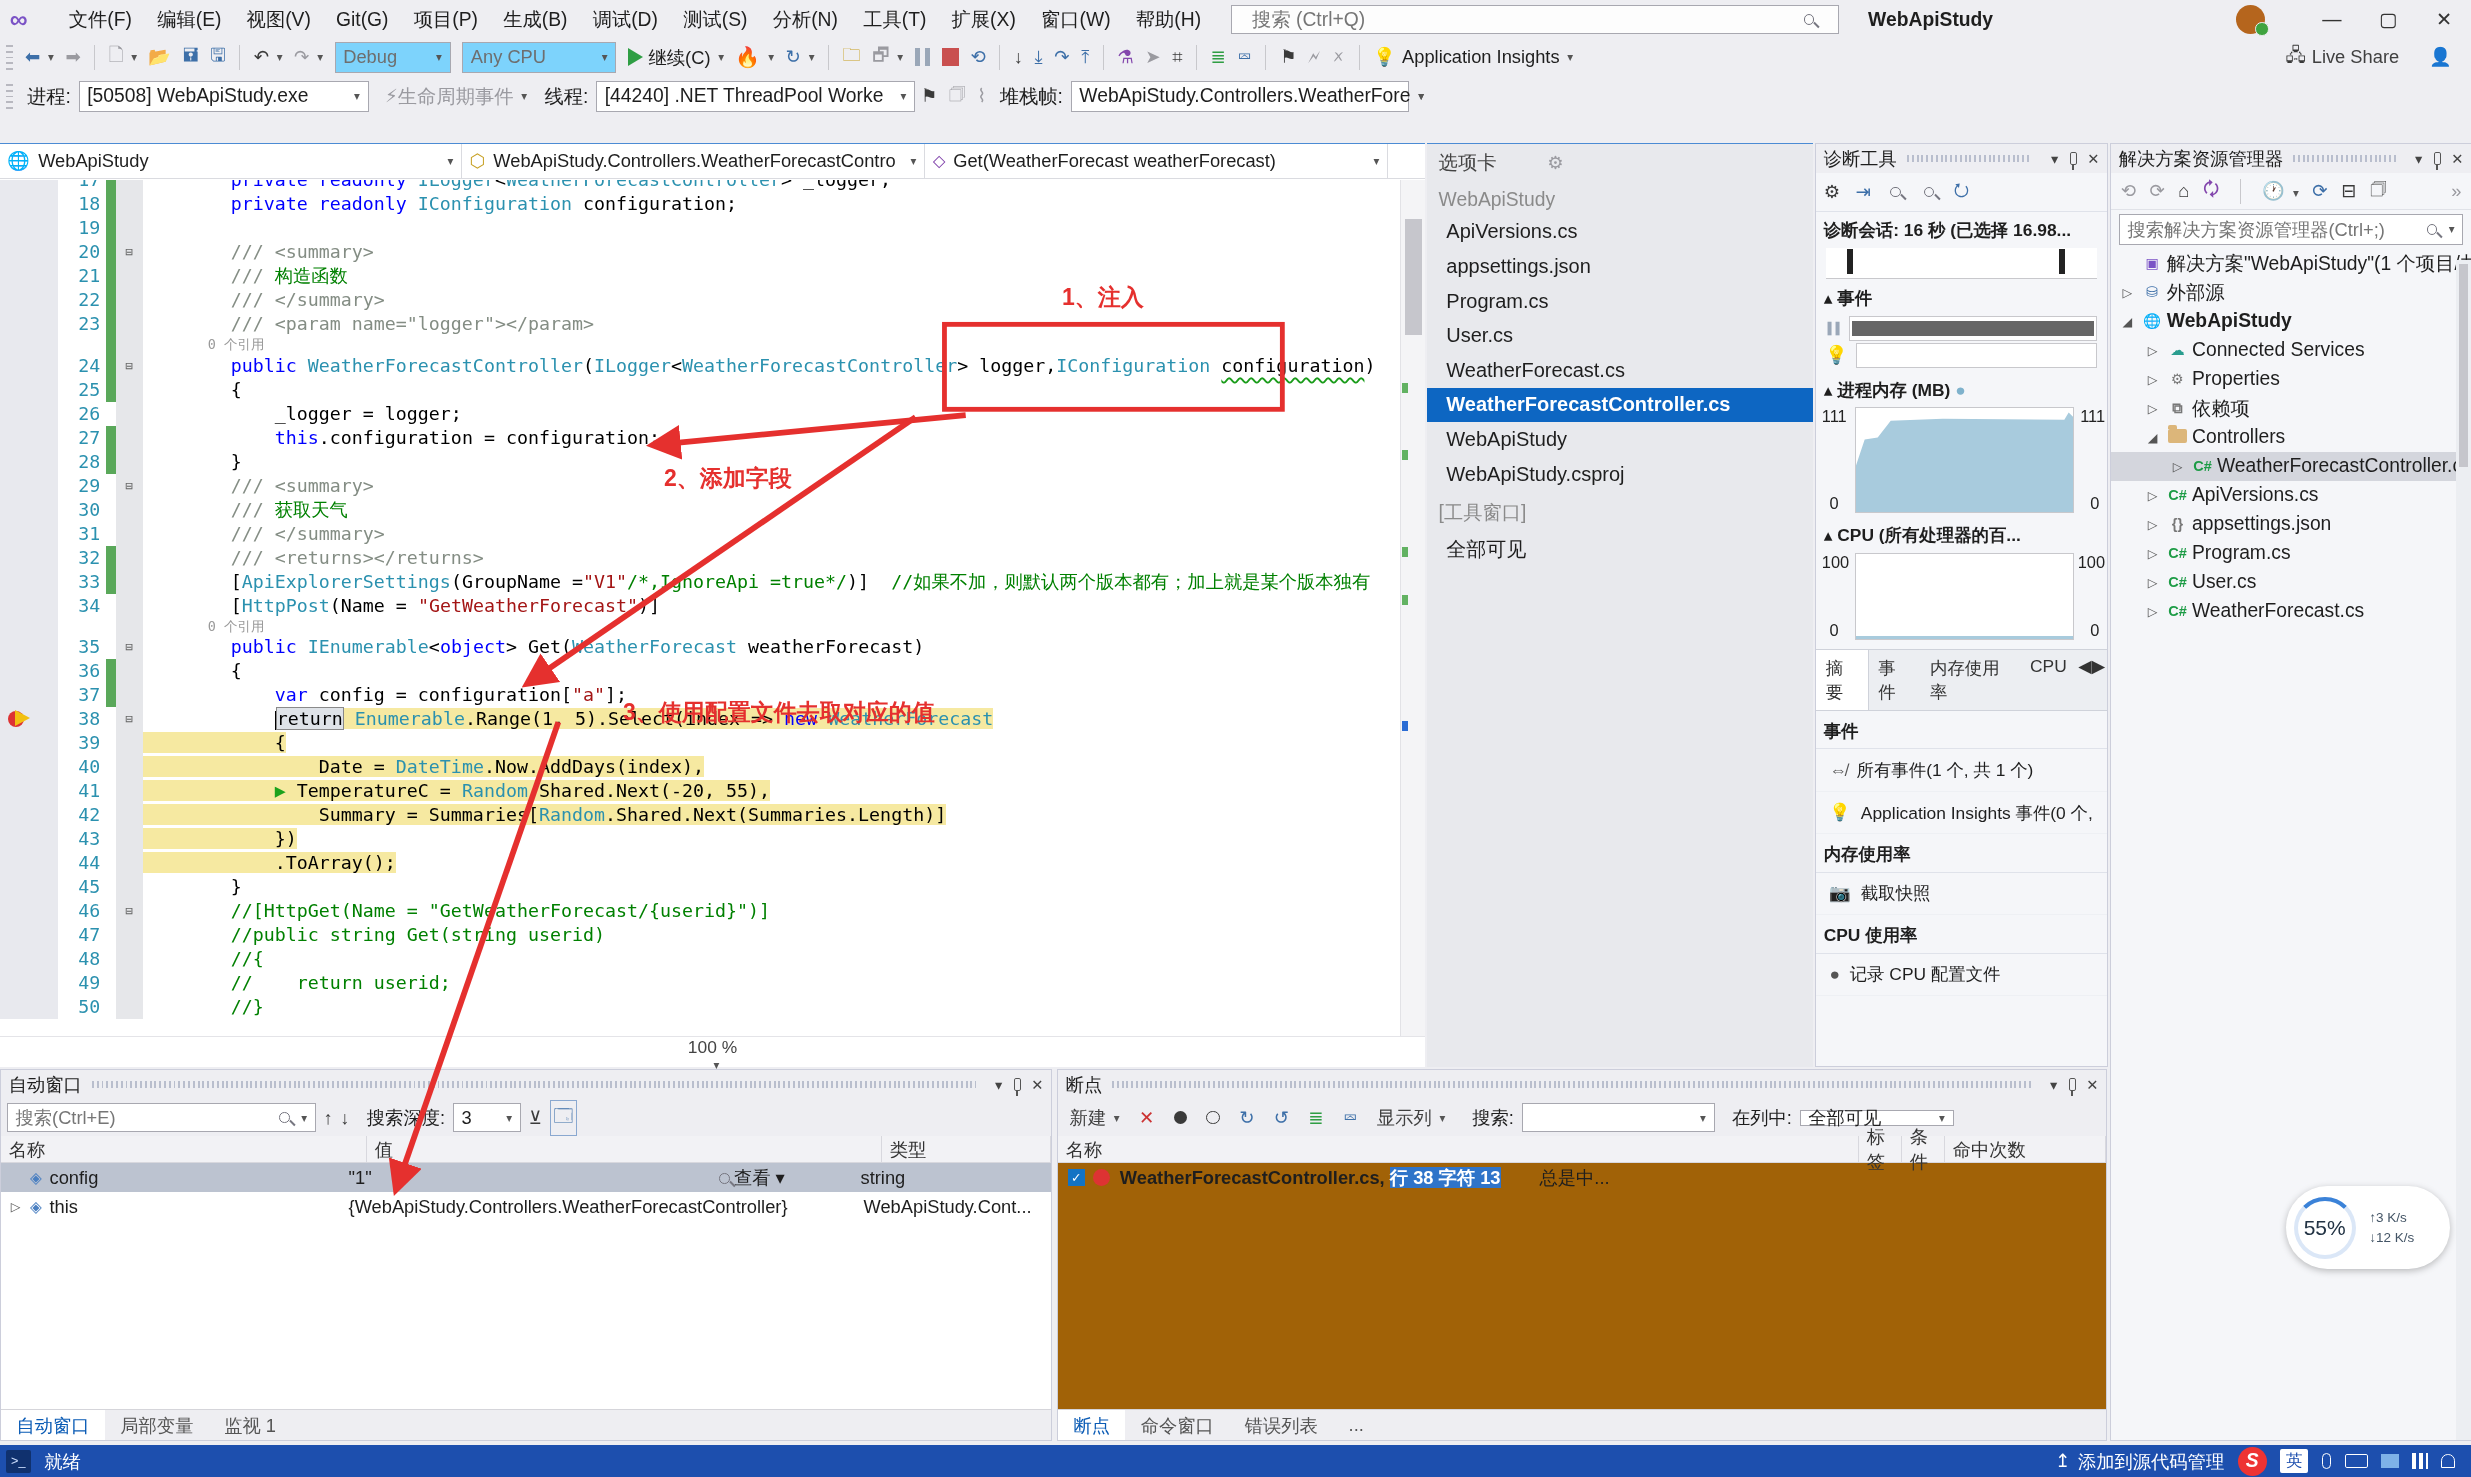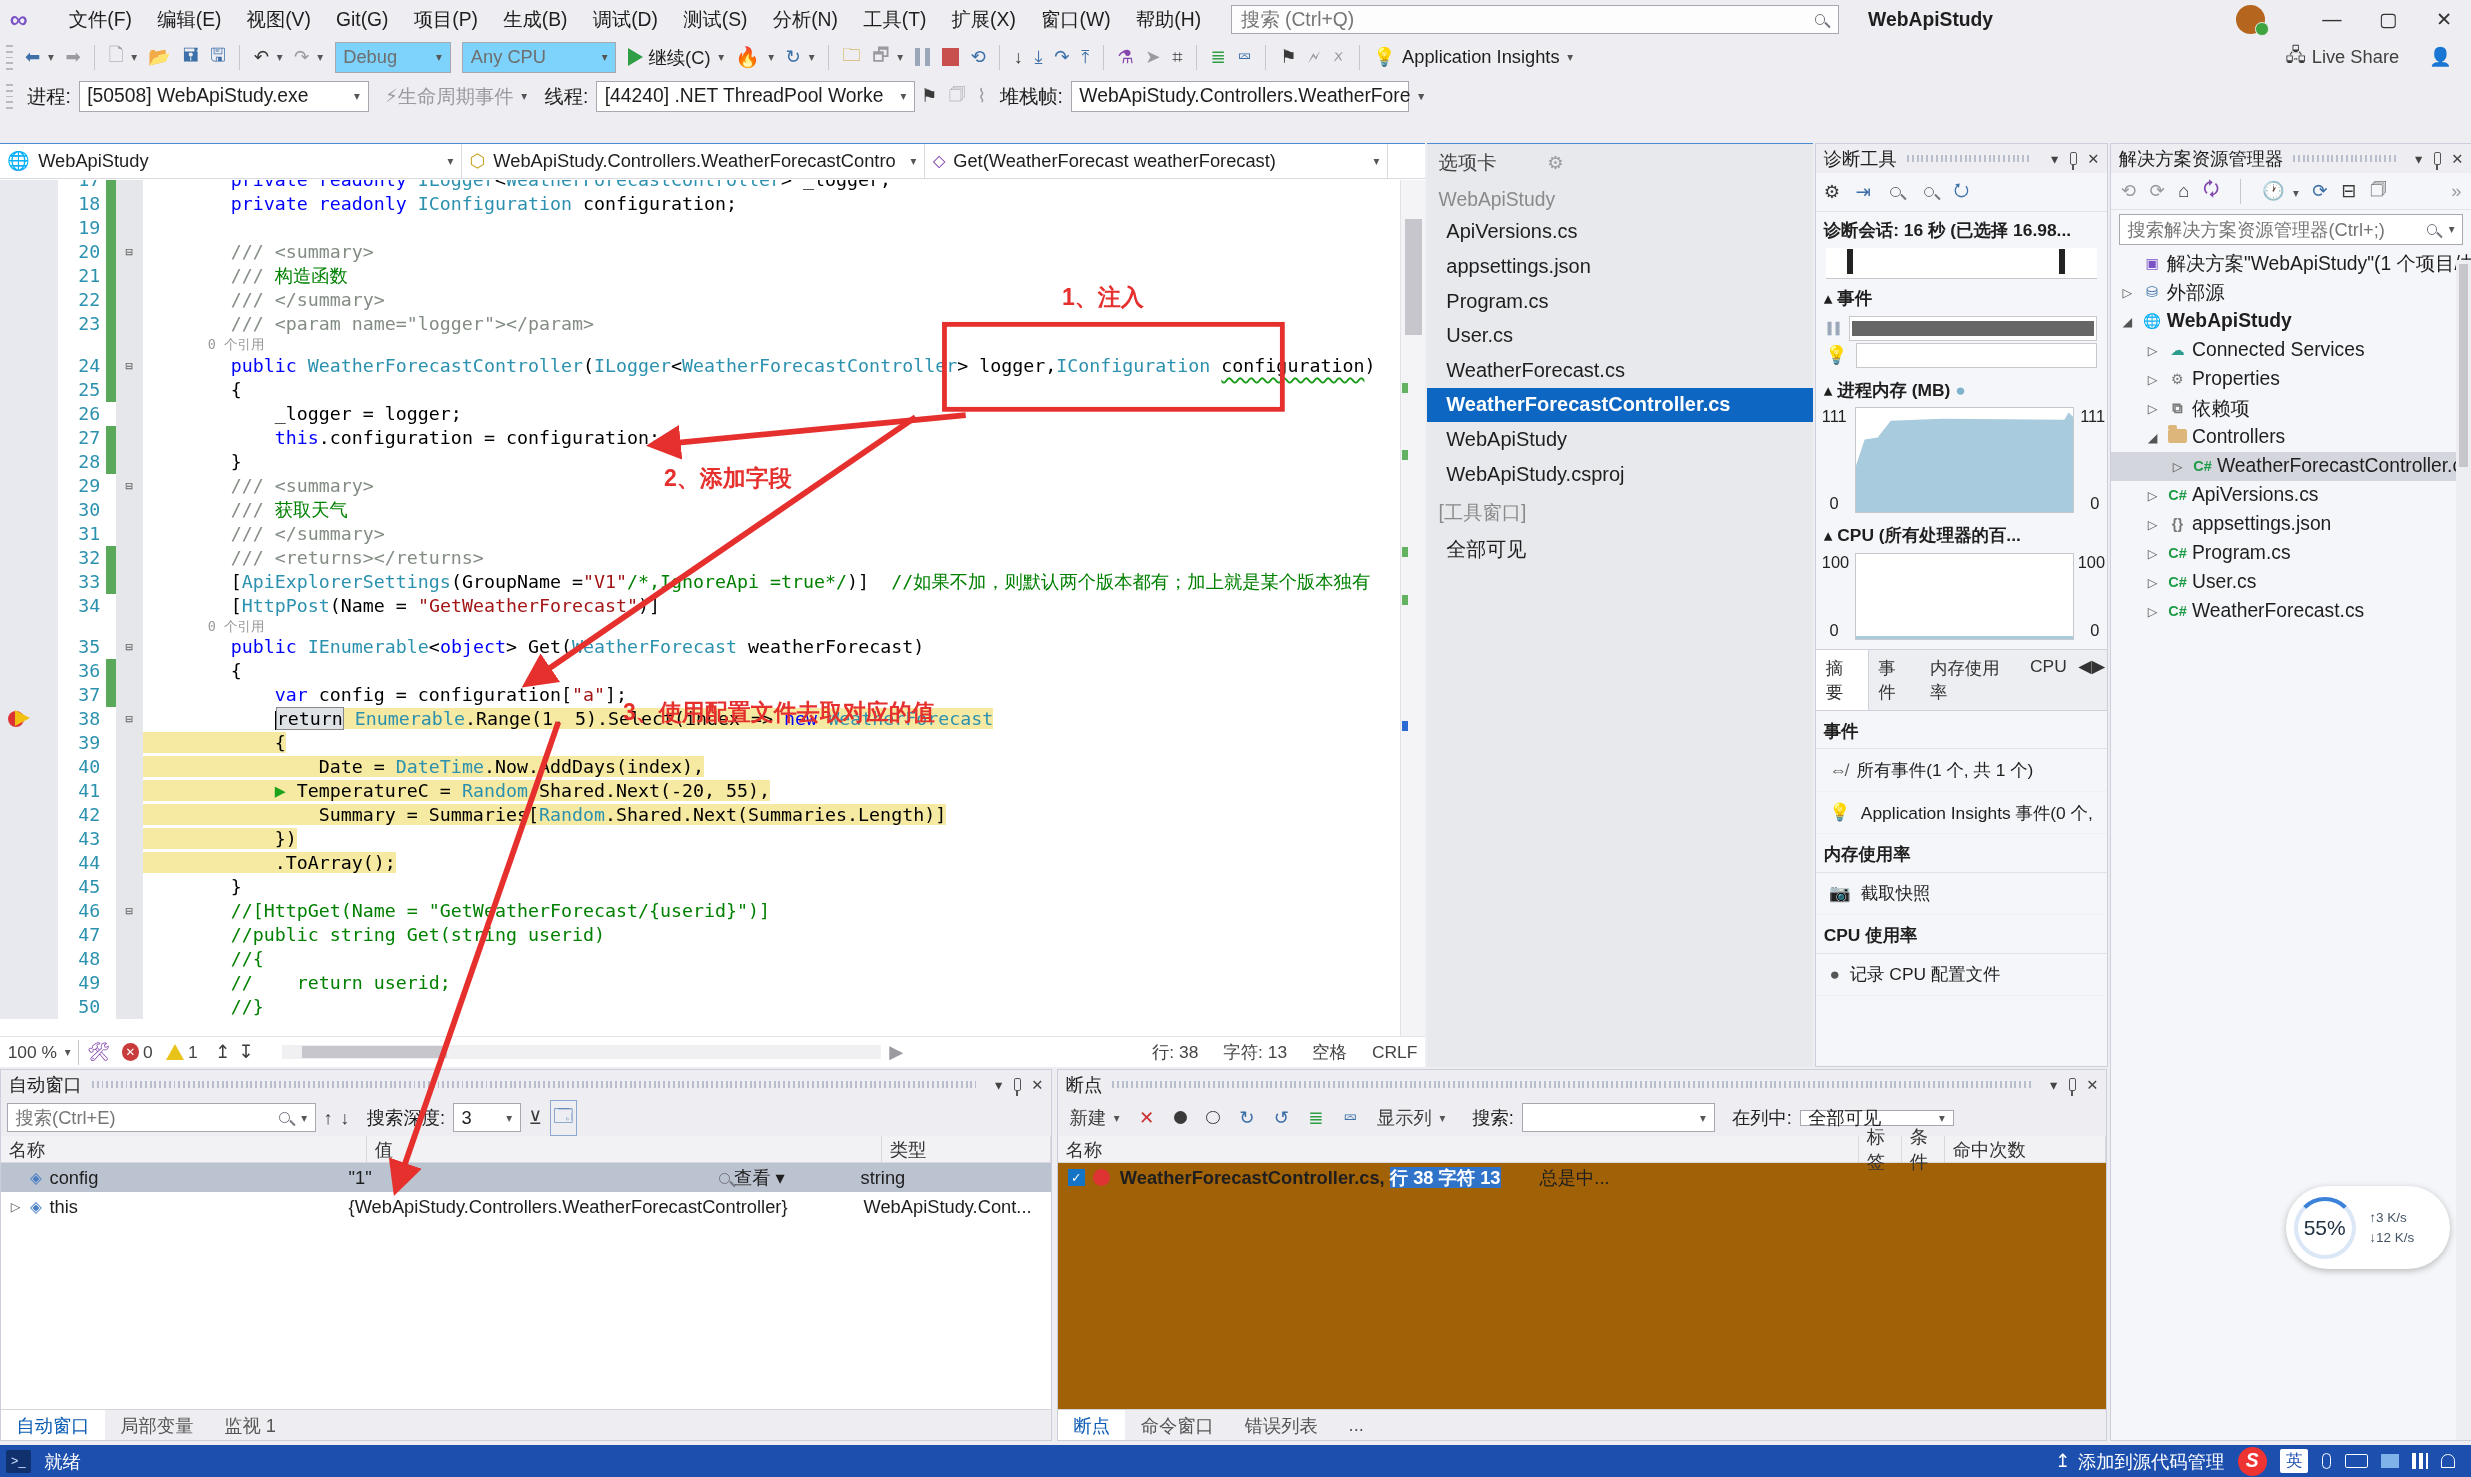--- a/index.html
+++ b/index.html
@@ -4,21 +4,21 @@
 <style>
   *{margin:0;padding:0;box-sizing:border-box;}
   html,body{background:#eeeef2;font-family:"Liberation Sans","DejaVu Sans",sans-serif;}
   #root{position:relative;width:2472px;height:1477px;overflow:hidden;background:#eeeef2;color:#1e1e1e;}
   .flex{display:flex;align-items:center;}
   .grow{flex:1;}
   
   .titlebar{position:absolute;top:0;left:0;width:2472px;height:39px;display:flex;align-items:center;font-size:19.3px;background:#eeeef2;}
   .vslogo{width:33px;height:25px;margin:0 13.5px 0 9.7px;color:#7b53c6;font-weight:bold;font-size:25px;line-height:25px;}
   .menu-item{padding:3.9px 12.6px;cursor:default;}
-  .qsearch{width:608px;height:29px;border:1px solid #a8a8b0;background:#fdfdfd;display:flex;align-items:center;padding:0 9px;color:#767676;margin-left:17.4px;}
+  .qsearch{width:608px;height:29px;border:1px solid #a8a8b0;background:#fdfdfd;display:flex;align-items:center;padding:0 20px;color:#767676;margin-left:17.4px;}
   .wtitle{font-weight:bold;margin-left:29px;}
   .avatar{width:29px;height:29px;border-radius:50%;background:#b5651d;margin-left:auto;margin-right:39px;position:relative;}
   .avatar::after{content:"";position:absolute;right:-3.9px;bottom:-1.9px;width:11.6px;height:11.6px;border-radius:50%;background:#3fa33f;border:1.9px solid #eeeef2;}
   .winbtn{width:56px;height:39px;text-align:center;line-height:39px;font-size:19.3px;color:#333;}
   
   .toolbar{position:absolute;top:39px;left:0;width:2472px;height:37px;display:flex;align-items:center;font-size:18.3px;background:#eeeef2;border-bottom:1px solid #e0e0e4;}
   .debugbar{position:absolute;top:75px;left:0;width:2472px;height:42px;display:flex;align-items:center;font-size:19.3px;background:#eeeef2;}
   .tsep{width:1px;height:25px;background:#c8c8cc;margin:0 7.7px;}
   .tbtn{height:29px;display:flex;align-items:center;padding:0 4.8px;margin:0 1px;color:#404040;}
   .combo{height:31px;border:1px solid #a8a8b0;background:#7dd3fc;display:flex;align-items:center;padding:0 7.7px;color:#6e6e6e;}
@@ -57,21 +57,21 @@
   .dg{color:#848d84;}.dc{color:#008000;}.run{color:#1ca21c;}
   .hl{background:#f6e9a1;}
   .ret{border:1px solid #8a8a8a;background:#dfe3e8;}
   .sq{text-decoration:underline wavy #1a9c1a 1.9px;text-underline-offset:4.8px;}
   .caret{display:inline-block;width:0;border-left:1.9px solid #000;height:19.3px;vertical-align:middle;}
   .curarrow{position:absolute;left:15.4px;top:2.9px;width:0;height:0;border-left:15.4px solid #f2c011;border-top:8.7px solid transparent;border-bottom:8.7px solid transparent;}
   .bpdot{position:absolute;left:7.7px;top:3.9px;width:16.4px;height:16.4px;border-radius:50%;background:#d33;}
   .vscroll{position:absolute;top:36px;right:0;bottom:31px;width:25px;background:#f4f4f6;border-left:1px solid #e2e2e6;}
   .vthumb{position:absolute;left:3.9px;width:17.4px;background:#c6c6cc;}
   .mark{position:absolute;left:1px;width:5.8px;height:9.7px;background:#62b262;}
-  .estatus{position:absolute;left:0;right:0;bottom:0;height:31px;display:flex;align-items:center;font-size:17.4px;background:#fff;border-top:1px solid #e4e4e8;padding:0 7.7px;color:#444;}
+  .estatus{position:absolute;left:0;right:0;bottom:0;height:31px;display:flex;align-items:center;font-size:17.4px;background:#fff;border-top:1px solid #e4e4e8;padding:0 7.7px;color:#444;flex-direction:column;}
   .hscroll{position:relative;height:13.5px;background:#f0f0f2;width:599px;margin-left:29px;}
   .hthumb{position:absolute;left:19.3px;top:1px;width:145px;height:11.6px;background:#c6c6cc;}
   .errico{display:inline-flex;width:17.4px;height:17.4px;border-radius:50%;background:#c83c3c;color:#fff;font-size:11.6px;align-items:center;justify-content:center;margin:0 3.9px 0 11.6px;}
   .warnico{display:inline-block;width:0;height:0;border-left:9.7px solid transparent;border-right:9.7px solid transparent;border-bottom:16.4px solid #e8c41b;margin:0 3.9px 0 13.5px;}
   .posinfo span{margin-left:25px;}
   
   .note{position:absolute;color:#e5302e;font-size:23px;font-weight:600;z-index:60;white-space:nowrap;}
   #overlay{position:absolute;top:0;left:0;width:2472px;height:1477px;pointer-events:none;z-index:55;}
   
   .tabspanel{position:absolute;top:143px;left:1427px;width:386px;height:924px;background:#e8e9ed;border-top:1.9px solid #4b8bd4;overflow:hidden;font-size:20px;}

